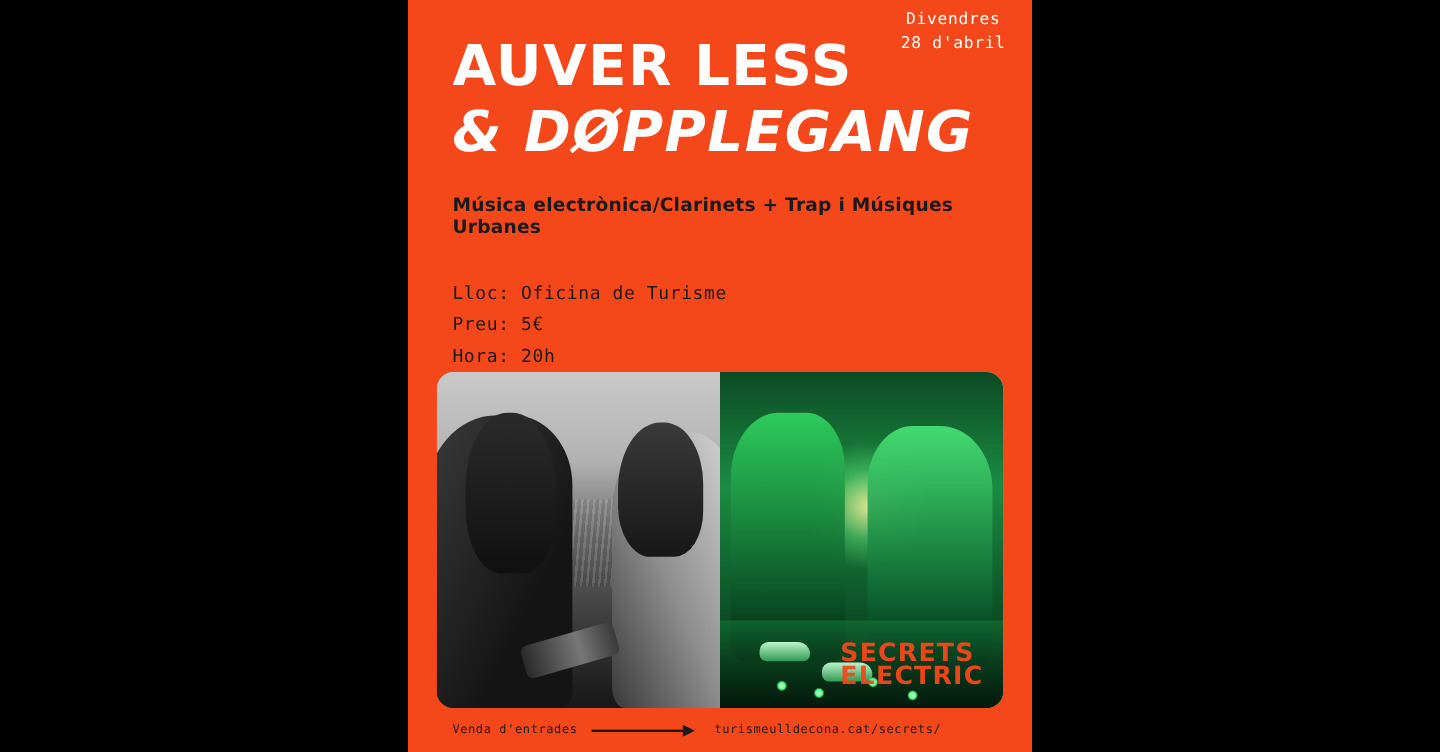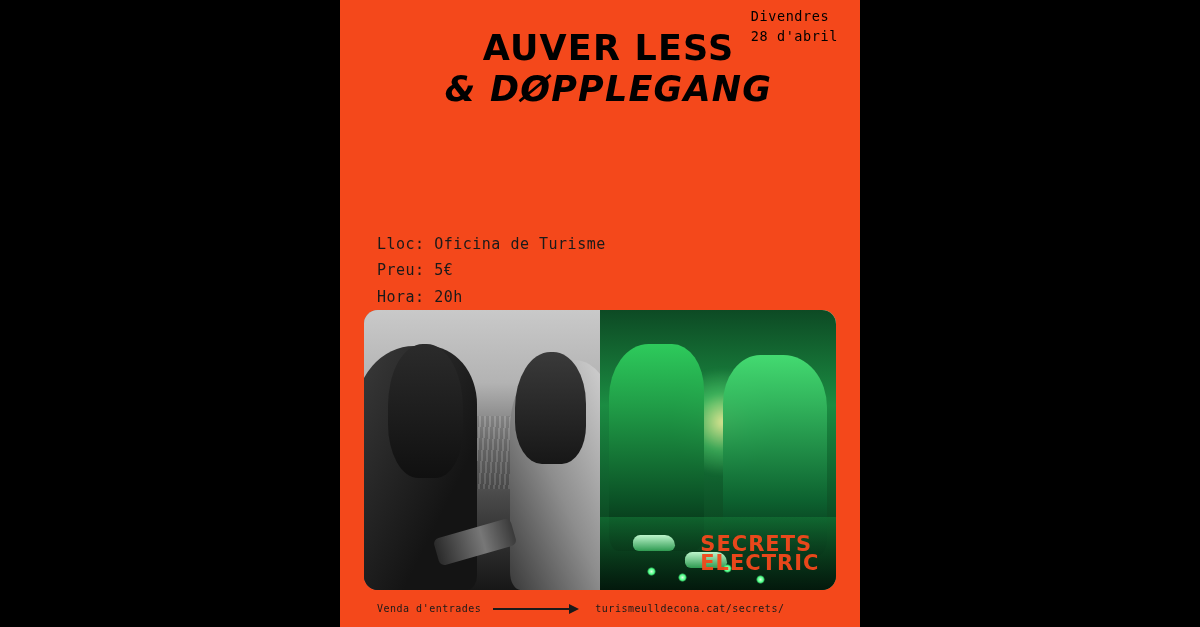--- a/index.html
+++ b/index.html
@@ -32,36 +32,35 @@
   
   .header {
     position: absolute;
     left: 37px;
     top: 28px;
     right: 20px;
   }
   .title {
     font-family: "DejaVu Sans", sans-serif;
     font-weight: bold;
-    color: #000000;
-    font-size: 35px;
+    color: #ffffff;
+    font-size: 47px;
     letter-spacing: 1.2px;
     line-height: 1.18;
     margin: 0;
     text-transform: uppercase;
-    text-align: center;
   }
   .title .line2 { display: block; font-style: italic; }
 
   .date-block {
     position: absolute;
     right: 22px;
     top: 6px;
-    text-align: left;
-    color: #000000;
+    text-align: center;
+    color: #ffffff;
     font-size: 13.5px;
     line-height: 1.5;
     letter-spacing: 0.6px;
     font-family: "DejaVu Sans Mono", monospace;
   }
 
   
   .genre {
     position: absolute;
     left: 37px;
@@ -295,20 +294,21 @@
         <span>AUVER LESS</span>
         <span class="line2">&amp; DØPPLEGANG</span>
       </h1>
     </div>
 
     <div class="date-block">
       <div>Divendres</div>
       <div>28 d'abril</div>
     </div>
 
+    <div class="genre">Música electrònica/Clarinets + Trap i Músiques Urbanes</div>
 
     <div class="details">
       <div>Lloc: Oficina de Turisme</div>
       <div>Preu: 5€</div>
       <div>Hora: 20h</div>
     </div>
 
     <div class="images">
 
       <div class="img img-bw">

